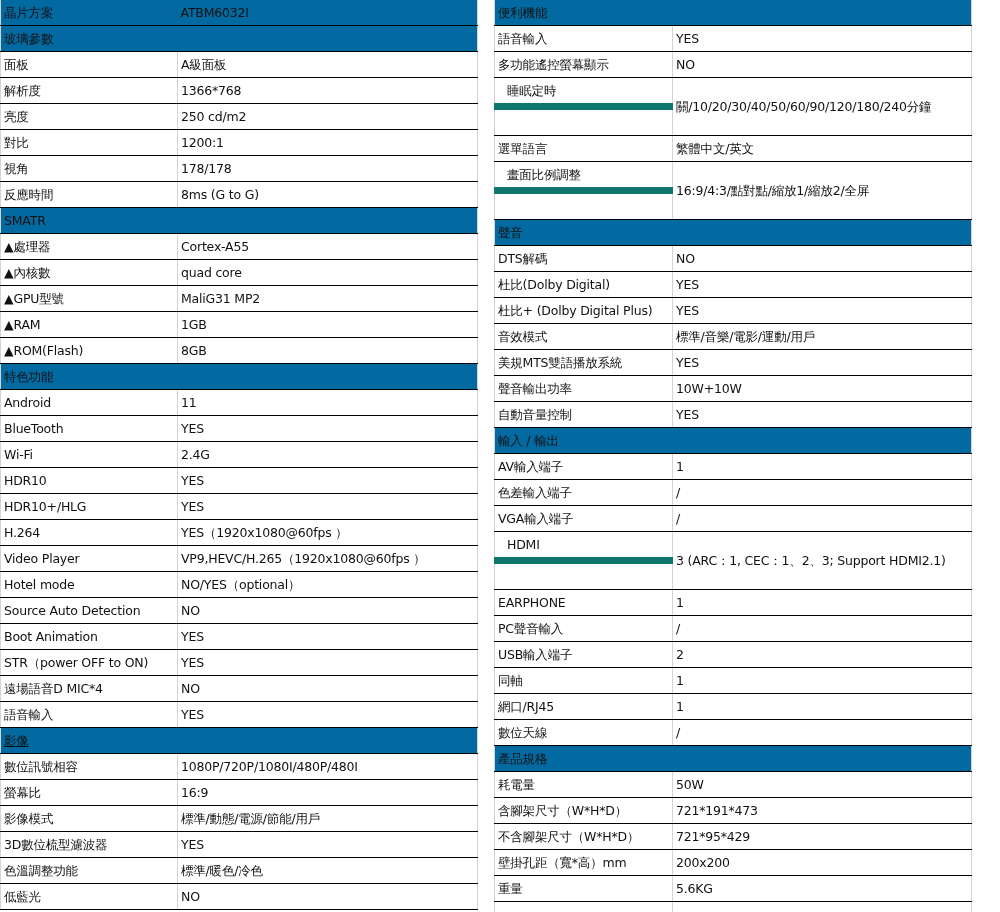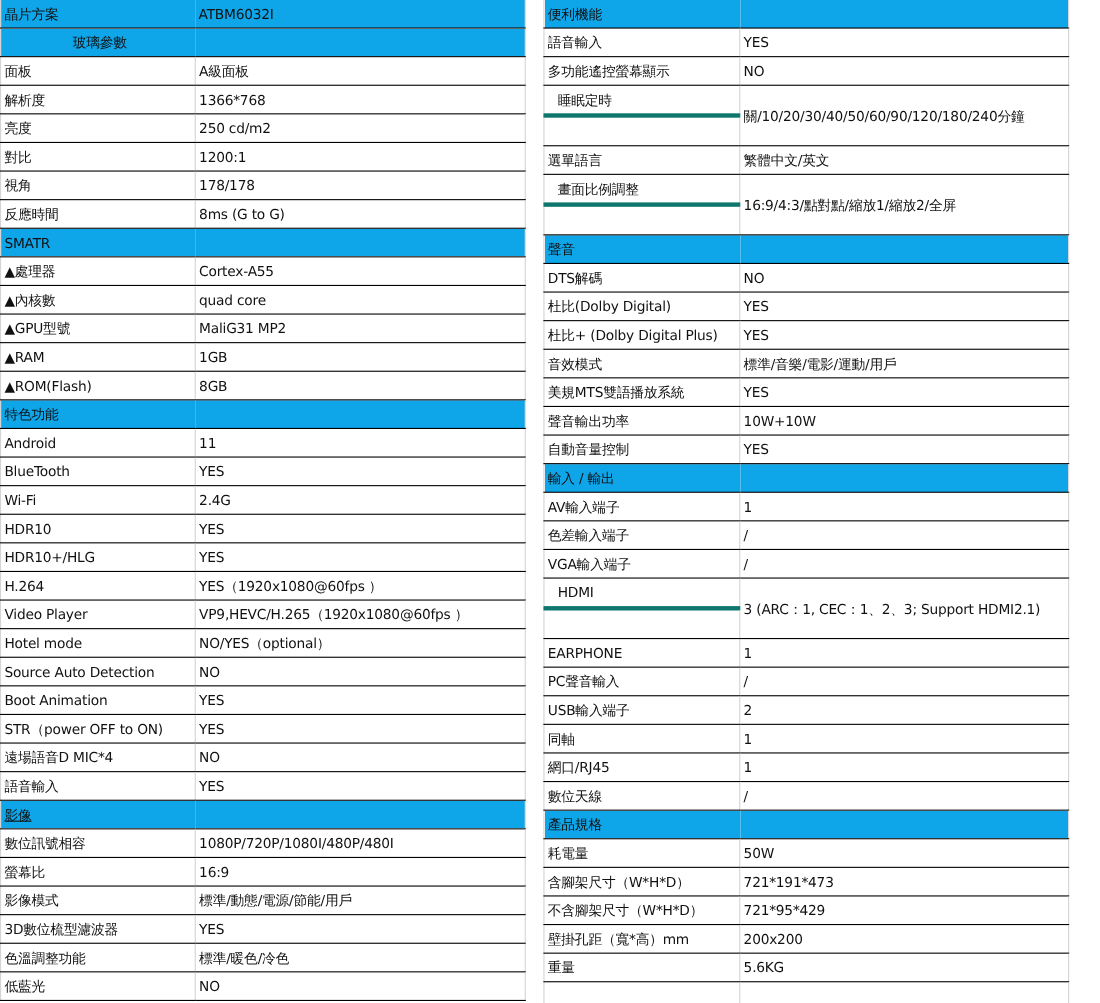--- a/index.html
+++ b/index.html
@@ -8,41 +8,41 @@
   .sheet { position: absolute; top: 0; border-collapse: collapse; table-layout: fixed; }
   #left-table { left: 0; width: 477px; }
   #right-table { left: 494px; width: 477px; }
   .sheet td { height: 25px; padding: 0 0 0 3px; border-bottom: 1px solid #000; border-right: 1px solid #d4d4d4;
               border-left: 1px solid #d4d4d4; white-space: nowrap; overflow: hidden; vertical-align: middle;
               line-height: 25px; font-size: 12.5px; letter-spacing: -0.2px; }
   #left-table col.c1 { width: 177px; }
   #left-table col.c2 { width: 300px; }
   #right-table col.c1 { width: 178px; }
   #right-table col.c2 { width: 299px; }
-  .sheet tr.section td { background: #0ea5e9; }
+  .sheet tr.section td { background: #0369a1; }
   .sheet td.top { vertical-align: top; line-height: 25px; }
   .sheet td.merged { vertical-align: middle; }
-  .sheet tr.first-half td.label { border-bottom: 4px solid #0f766e; padding-left: 12px; }
+  .sheet tr.first-half td.label { border-bottom: 7px solid #0f766e; padding-left: 12px; }
   .sheet tr.second-half td.label { }
 </style>
 </head>
 <body>
 
 <table class="sheet" id="left-table">
   <colgroup>
       <col class="c1">
       <col class="c2">
     </colgroup>
   <tbody id="left-body">
       <tr class="section">
         <td class="label" style="border-right: none;">晶片方案</td>
         <td class="value" style="border-left: none;">ATBM6032I</td>
       </tr>
       <tr class="section">
-        <td class="label" style="border-right: none; text-align: center;">玻璃參數</td>
+        <td class="label" style="border-right: none;">玻璃參數</td>
         <td class="value" style="border-left: none;"></td>
       </tr>
       <tr>
         <td class="label">面板</td>
         <td class="value">A級面板</td>
       </tr>
       <tr>
         <td class="label">解析度</td>
         <td class="value">1366*768</td>
       </tr>

